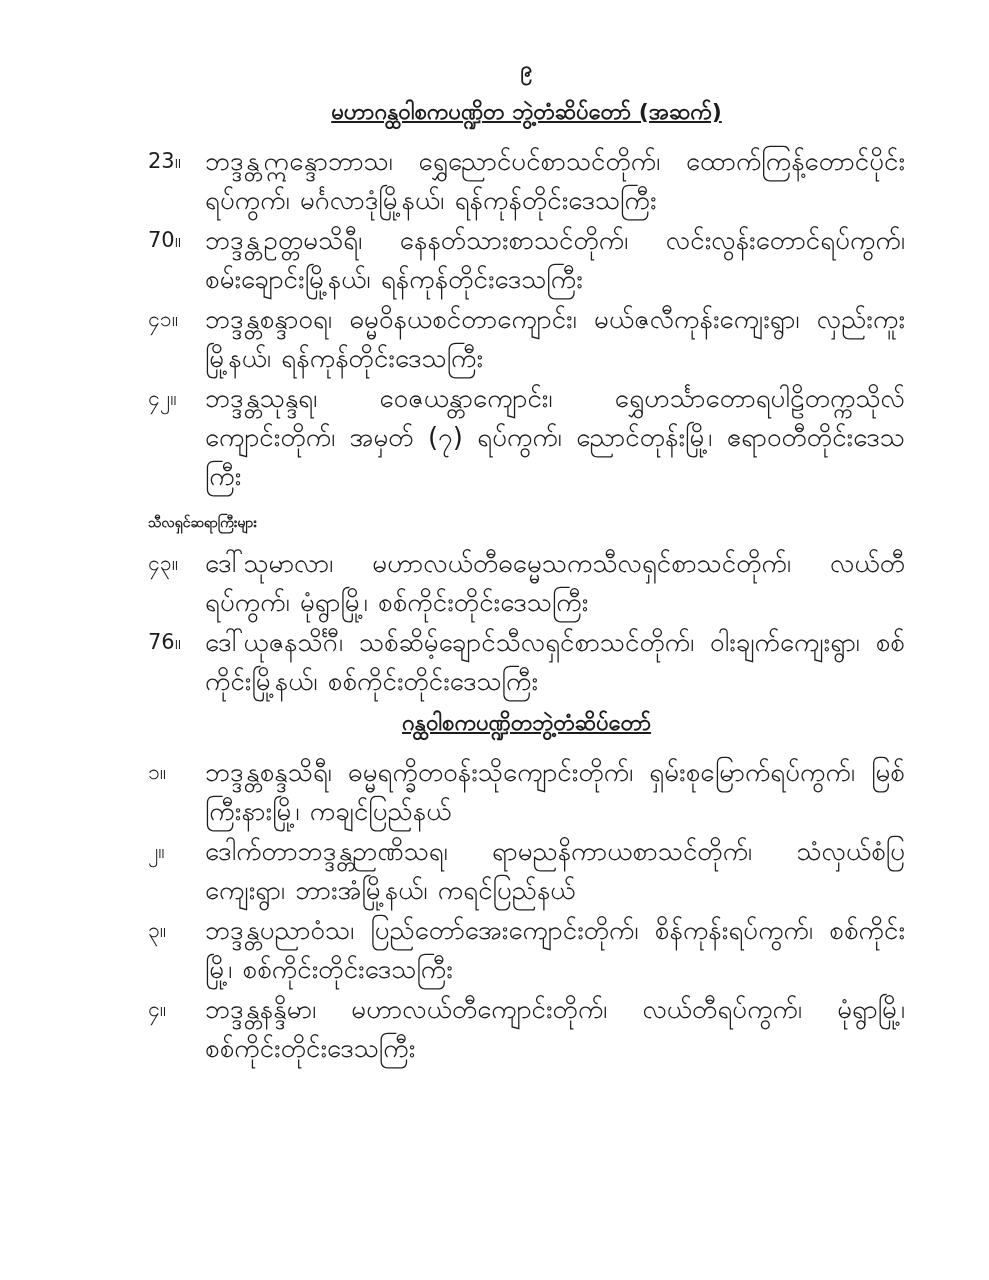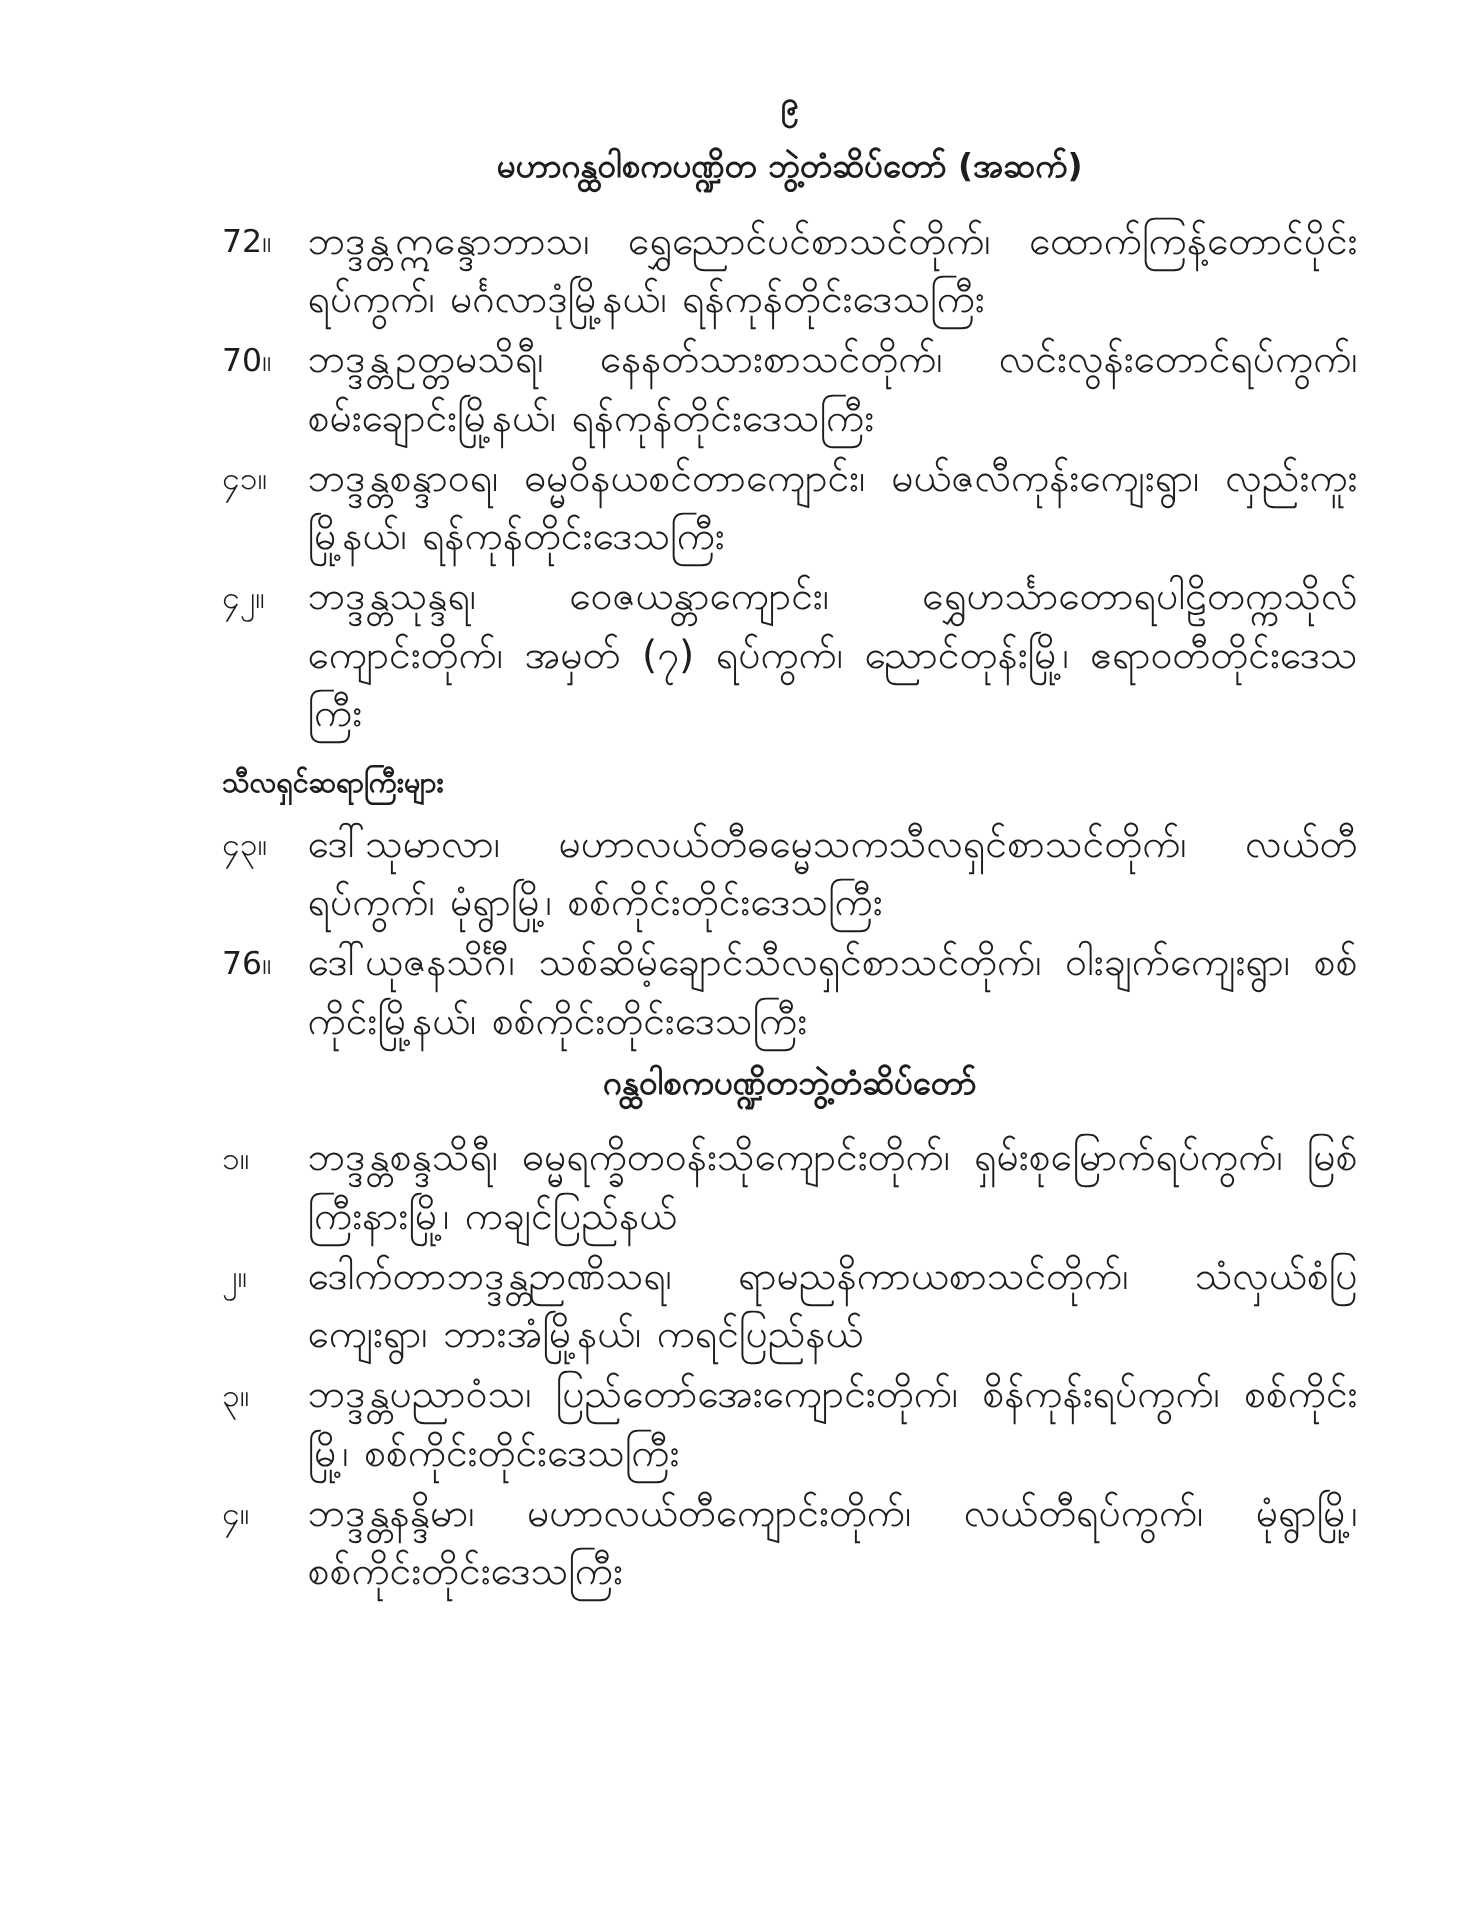--- a/index.html
+++ b/index.html
@@ -25,24 +25,25 @@
     line-height: 34px;
     margin-bottom: 6px;
   }
   .doc-body { }
   .heading-centered {
     text-align: center;
     font-size: 22px;
     font-weight: bold;
     line-height: 40px;
     margin: 2px 0 10px 0;
+    text-decoration: underline;
   }
   .heading-left {
     text-align: left;
-    font-size: 19px;
+    font-size: 14px;
     font-weight: bold;
     line-height: 40px;
     margin: 6px 0 2px 0;
   }
   .list-item {
     display: flex;
     align-items: flex-start;
     margin: 0 0 1px 0;
   }
   .item-num {
@@ -61,21 +62,21 @@
   }
 </style>
 </head>
 <body>
 
 <div class="page">
   <div class="page-number">၉</div>
   <div class="doc-body">
       <div class="heading-centered">မဟာဂန္ထဝါစကပဏ္ဍိတ ဘွဲ့တံဆိပ်တော် (အဆက်)</div>
       <div class="list-item">
-        <div class="item-num">72။</div>
+        <div class="item-num">23။</div>
         <div class="item-text">ဘဒ္ဒန္တဣန္ဒောဘာသ၊ ရွှေညောင်ပင်စာသင်တိုက်၊ ထောက်ကြန့်တောင်ပိုင်းရပ်ကွက်၊ မင်္ဂလာဒုံမြို့နယ်၊ ရန်ကုန်တိုင်းဒေသကြီး</div>
       </div>
       <div class="list-item">
         <div class="item-num">70။</div>
         <div class="item-text">ဘဒ္ဒန္တဥတ္တမသိရီ၊ နေနတ်သားစာသင်တိုက်၊ လင်းလွန်းတောင်ရပ်ကွက်၊ စမ်းချောင်းမြို့နယ်၊ ရန်ကုန်တိုင်းဒေသကြီး</div>
       </div>
       <div class="list-item">
         <div class="item-num">၄၁။</div>
         <div class="item-text">ဘဒ္ဒန္တစန္ဒာဝရ၊ ဓမ္မဝိနယစင်တာကျောင်း၊ မယ်ဇလီကုန်းကျေးရွာ၊ လှည်းကူးမြို့နယ်၊ ရန်ကုန်တိုင်းဒေသကြီး</div>
       </div>

